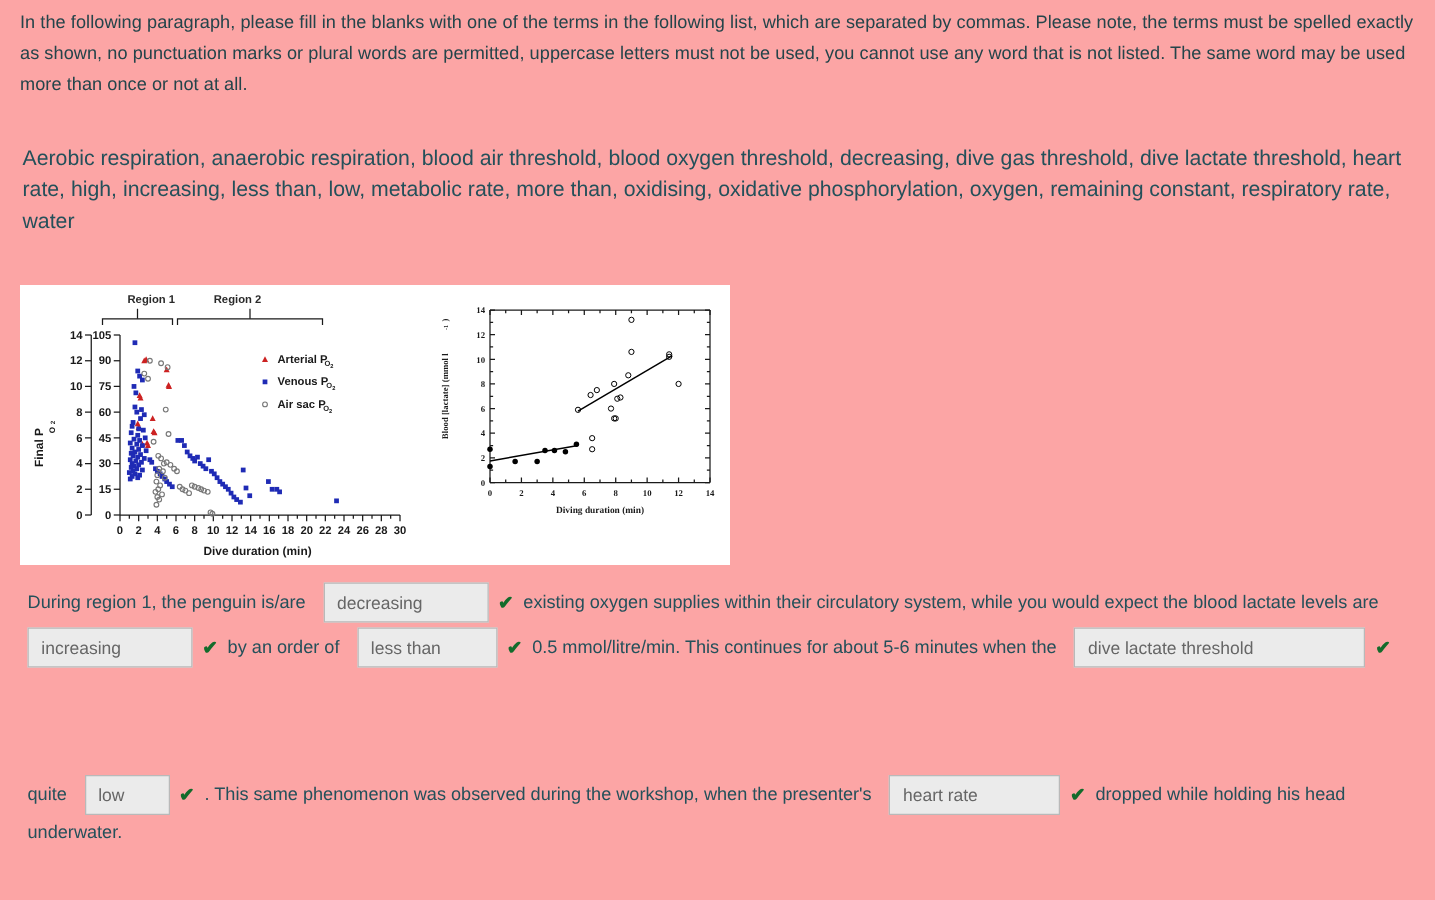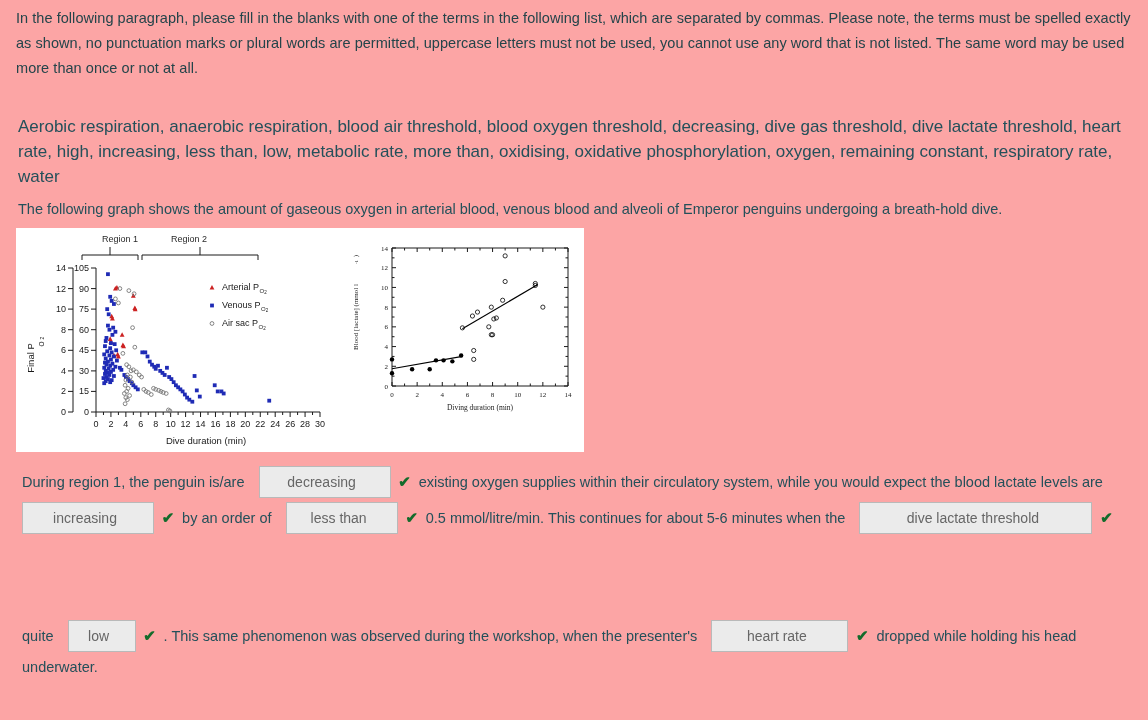--- a/index.html
+++ b/index.html
@@ -37,20 +37,21 @@
     font-size: 14.5px;
     line-height: 22px;
     color: #24505a;
   }
   
   .figure {
     position: absolute;
     left: 16px; top: 228px;
     width: 568px; height: 224px;
     background: #ffffff;
+    font-weight: bold;
   }
   .fig-inner { position: relative; width: 100%; height: 100%; }
 
   .region-label {
     position: absolute;
     font-size: 9px;
     color: #2a2a2a;
     font-family: "Liberation Sans", sans-serif;
     white-space: nowrap;
   }
@@ -70,21 +71,21 @@
     display: inline-block;
     vertical-align: middle;
     background: #ebebeb;
     border: 1px solid #b9b9b9;
     color: #666666;
     font-size: 14px;
     line-height: 30px;
     height: 32px;
     padding: 0 16px 0 10px;
     font-family: "Liberation Sans", sans-serif;
-    text-align: center;
+    text-align: left;
     overflow: hidden;
   }
   .mark {
     display: inline-block;
     vertical-align: middle;
     font-size: 15px;
     font-weight: bold;
     width: 20px;
     text-align: center;
   }
@@ -102,21 +103,20 @@
 </style>
 </head>
 <body>
 
 <div class="page">
 
   <div class="intro">In the following paragraph, please fill in the blanks with one of the terms in the following list, which are separated by commas.  Please note, the terms must be spelled exactly as shown, no punctuation marks or plural words are permitted, uppercase letters must not be used, you cannot use any word that is not listed.  The same word may be used more than once or not at all.</div>
 
   <div class="termlist">Aerobic respiration, anaerobic respiration, blood air threshold, blood oxygen threshold, decreasing, dive gas threshold, dive lactate threshold, heart rate, high, increasing, less than, low, metabolic rate, more than, oxidising, oxidative phosphorylation, oxygen, remaining constant, respiratory rate, water</div>
 
-  <div class="graphintro">The following graph shows the amount of gaseous oxygen in arterial blood, venous blood and alveoli of Emperor penguins undergoing a breath-hold dive.</div>
 
   <div class="figure">
     <div class="fig-inner">
 
       <div class="region-label" style="left:86px; top:6px;">Region 1</div>
       <div class="region-label" style="left:155px; top:6px;">Region 2</div>
 
       <svg class="chart-left" viewBox="0 0 320 224" width="320" height="224">
 
         <g stroke="#1a1a1a" stroke-width="1" fill="none">

